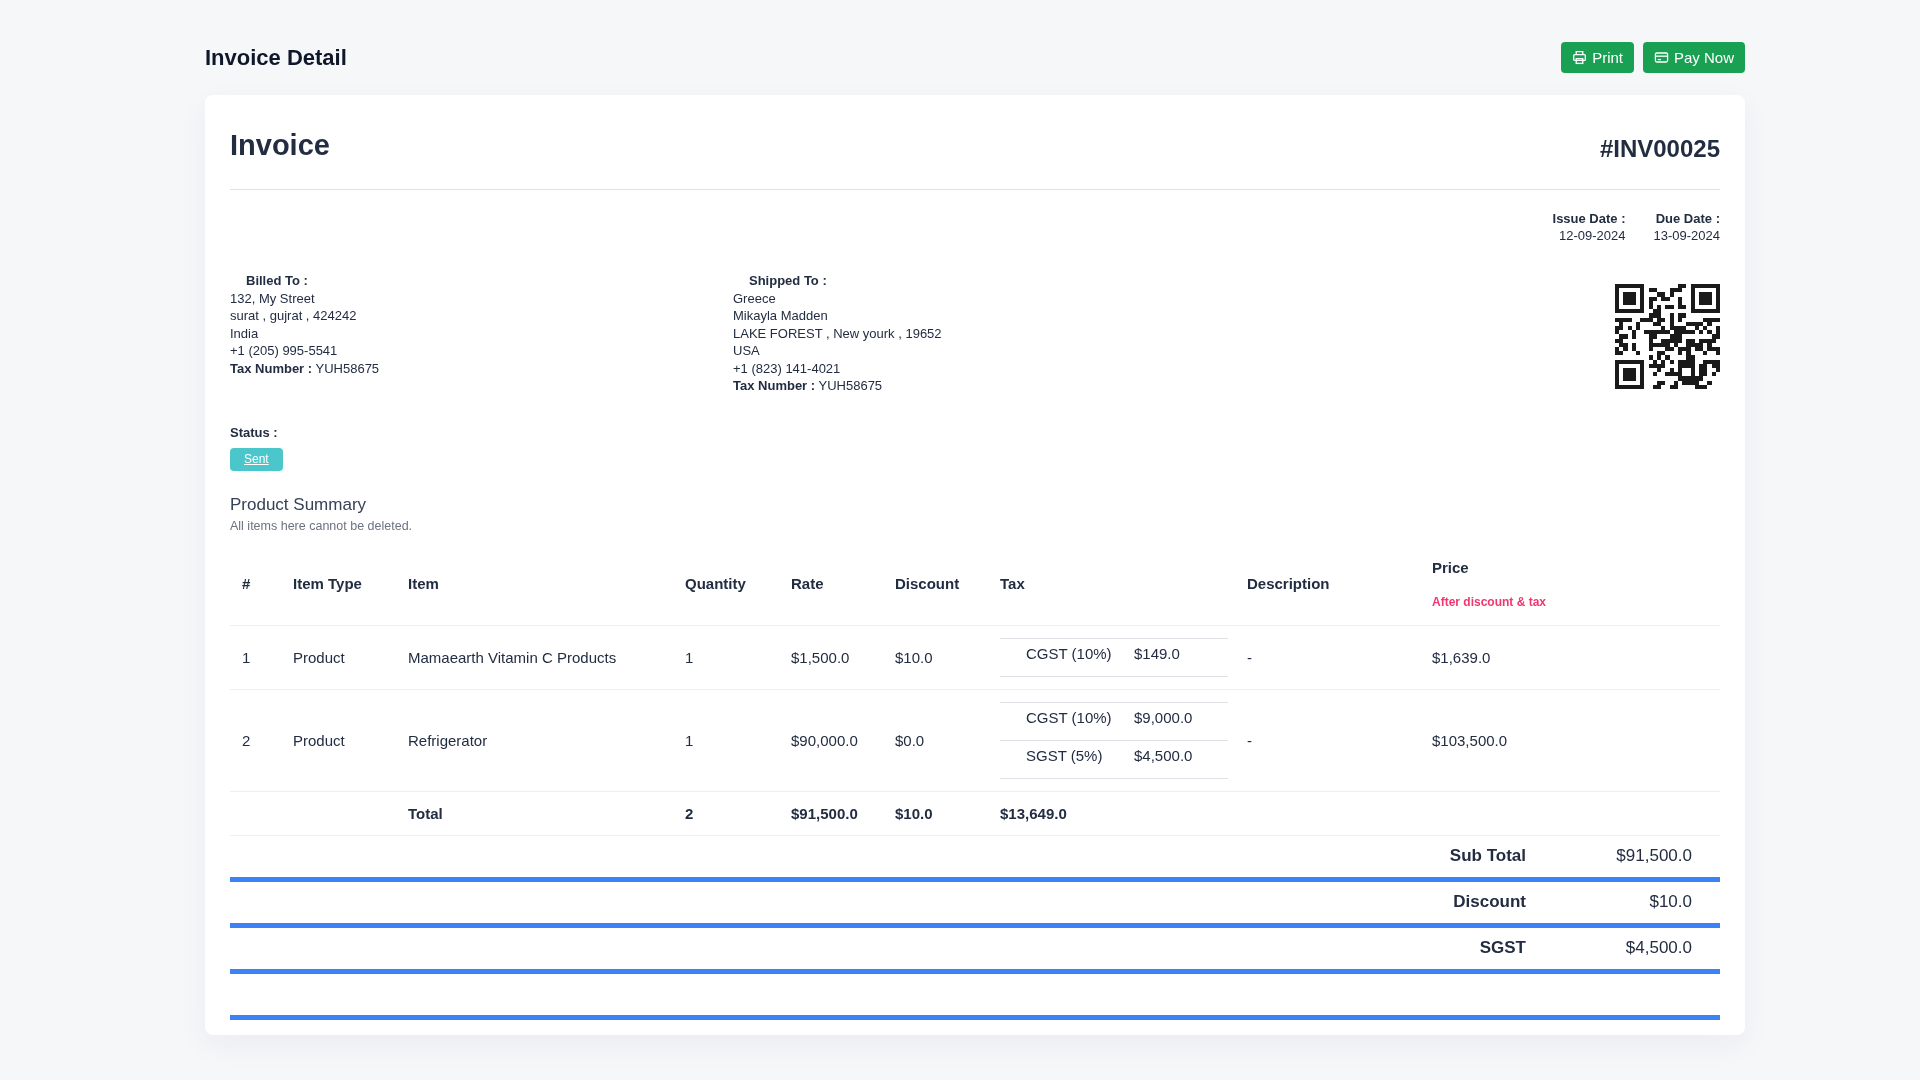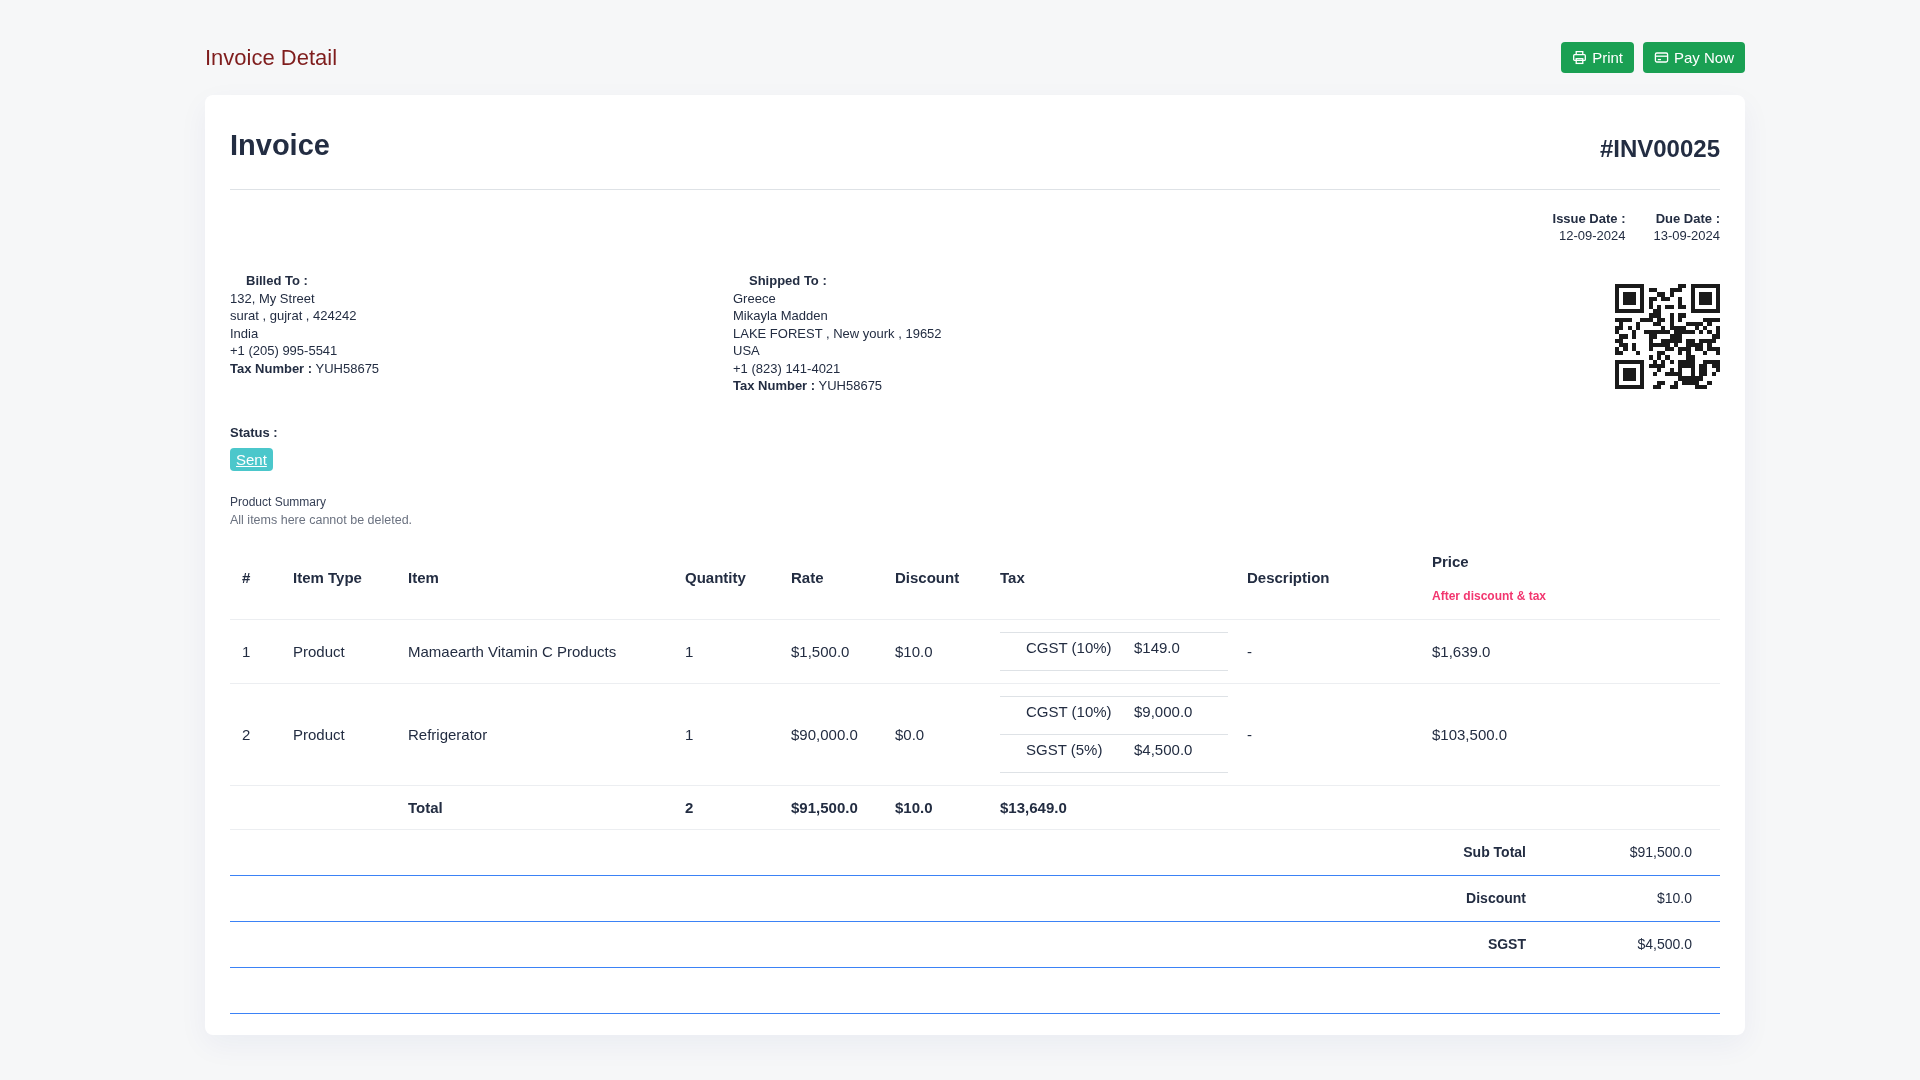--- a/index.html
+++ b/index.html
@@ -6,21 +6,21 @@
   html,body { width:1920px; height:1080px; overflow:hidden; }
   body {
     font-family:"Liberation Sans","DejaVu Sans",sans-serif;
     background:#f6f7f8;
     color:#232d42;
   }
   .page { width:1540px; margin-left:205px; }
 
   
   .topbar { display:flex; align-items:center; justify-content:space-between; margin-top:42px; }
-  .topbar h1 { font-size:22px; font-weight:400; color:#7f1d1d; }
+  .topbar h1 { font-size:22px; font-weight:700; color:#0f172a; }
   .topbar-actions { display:flex; gap:9px; }
   .btn {
     display:inline-flex; align-items:center; gap:5px;
     background:#1aa053; color:#fff; border:none; border-radius:4px;
     font-family:inherit; font-size:15px; padding:6px 11px; height:31px; cursor:pointer;
   }
   .btn svg { display:block; }
 
   
   .card {
@@ -43,46 +43,46 @@
   .addr { width:503px; font-size:13px; line-height:17.5px; color:#232d42; }
   .addr .lbl { font-weight:700;padding-left:16px; }
   .addr .taxline b { font-weight:700; }
   .qr-wrap { margin-left:auto; padding-top:12px; }
 
   
   .status { margin-top:30px; font-size:13px; }
   .status .lbl { font-weight:700; }
   .badge {
     display:inline-block; margin-top:8px; background:#4bc7cb; color:#fff;
-    font-size:15px; padding:5px 6px; border-radius:4px; line-height:13px;text-decoration:underline;
+    font-size:12px; padding:5px 14px; border-radius:4px; line-height:13px;text-decoration:underline;
   }
 
   
   .summary-head { margin-top:24px; }
-  .summary-head .title { font-size:12px; color:#374157; }
+  .summary-head .title { font-size:17px; color:#374157; }
   .summary-head .sub { font-size:12.5px; color:#6b7280; margin-top:4px; }
 
   
   table.items { width:1490px; border-collapse:collapse; margin-top:10px; table-layout:fixed; }
   table.items th, table.items td { padding:16px 12px; font-size:15px; text-align:left; vertical-align:middle; }
   table.items thead th { font-weight:700; border-bottom:1px solid #eceef1; }
   th.price-col, td.price-col { text-align:right; padding-right:28px; }
   th.desc-col, td.desc-col { text-align:center; }
   .price-note { display:block; font-size:12px; font-weight:700; color:#f2366f; margin-top:19px; }
   tbody tr.item-row { border-bottom:1px solid #eceef1; }
   tbody td.tax-cell { padding:12px 12px; }
   .taxbox { width:228px; }
   .taxrow { display:flex; align-items:center; padding:6px 0 14px 26px; border-top:1px solid #dee2e6; }
   .taxrow:last-child { border-bottom:1px solid #dee2e6; }
   .taxrow .tname { width:108px; }
   tr.total-row td { font-weight:700; padding:13px 12px; border-bottom:1px solid #eceef1; }
 
   
   .totals { width:1490px; }
-  .trow { display:flex; align-items:center; height:46px; border-bottom:1px solid #3b82f6; font-size:14px; }
+  .trow { display:flex; align-items:center; height:46px; border-bottom:5px solid #3b82f6; font-size:17px; }
   .trow .tlabel { flex:1; text-align:right; font-weight:700; }
   .trow .tvalue { width:194px; text-align:right; padding-right:28px; }
 </style>
 </head>
 <body>
 
 <div class="page">
 
   <div class="topbar">
     <h1>Invoice Detail</h1>

